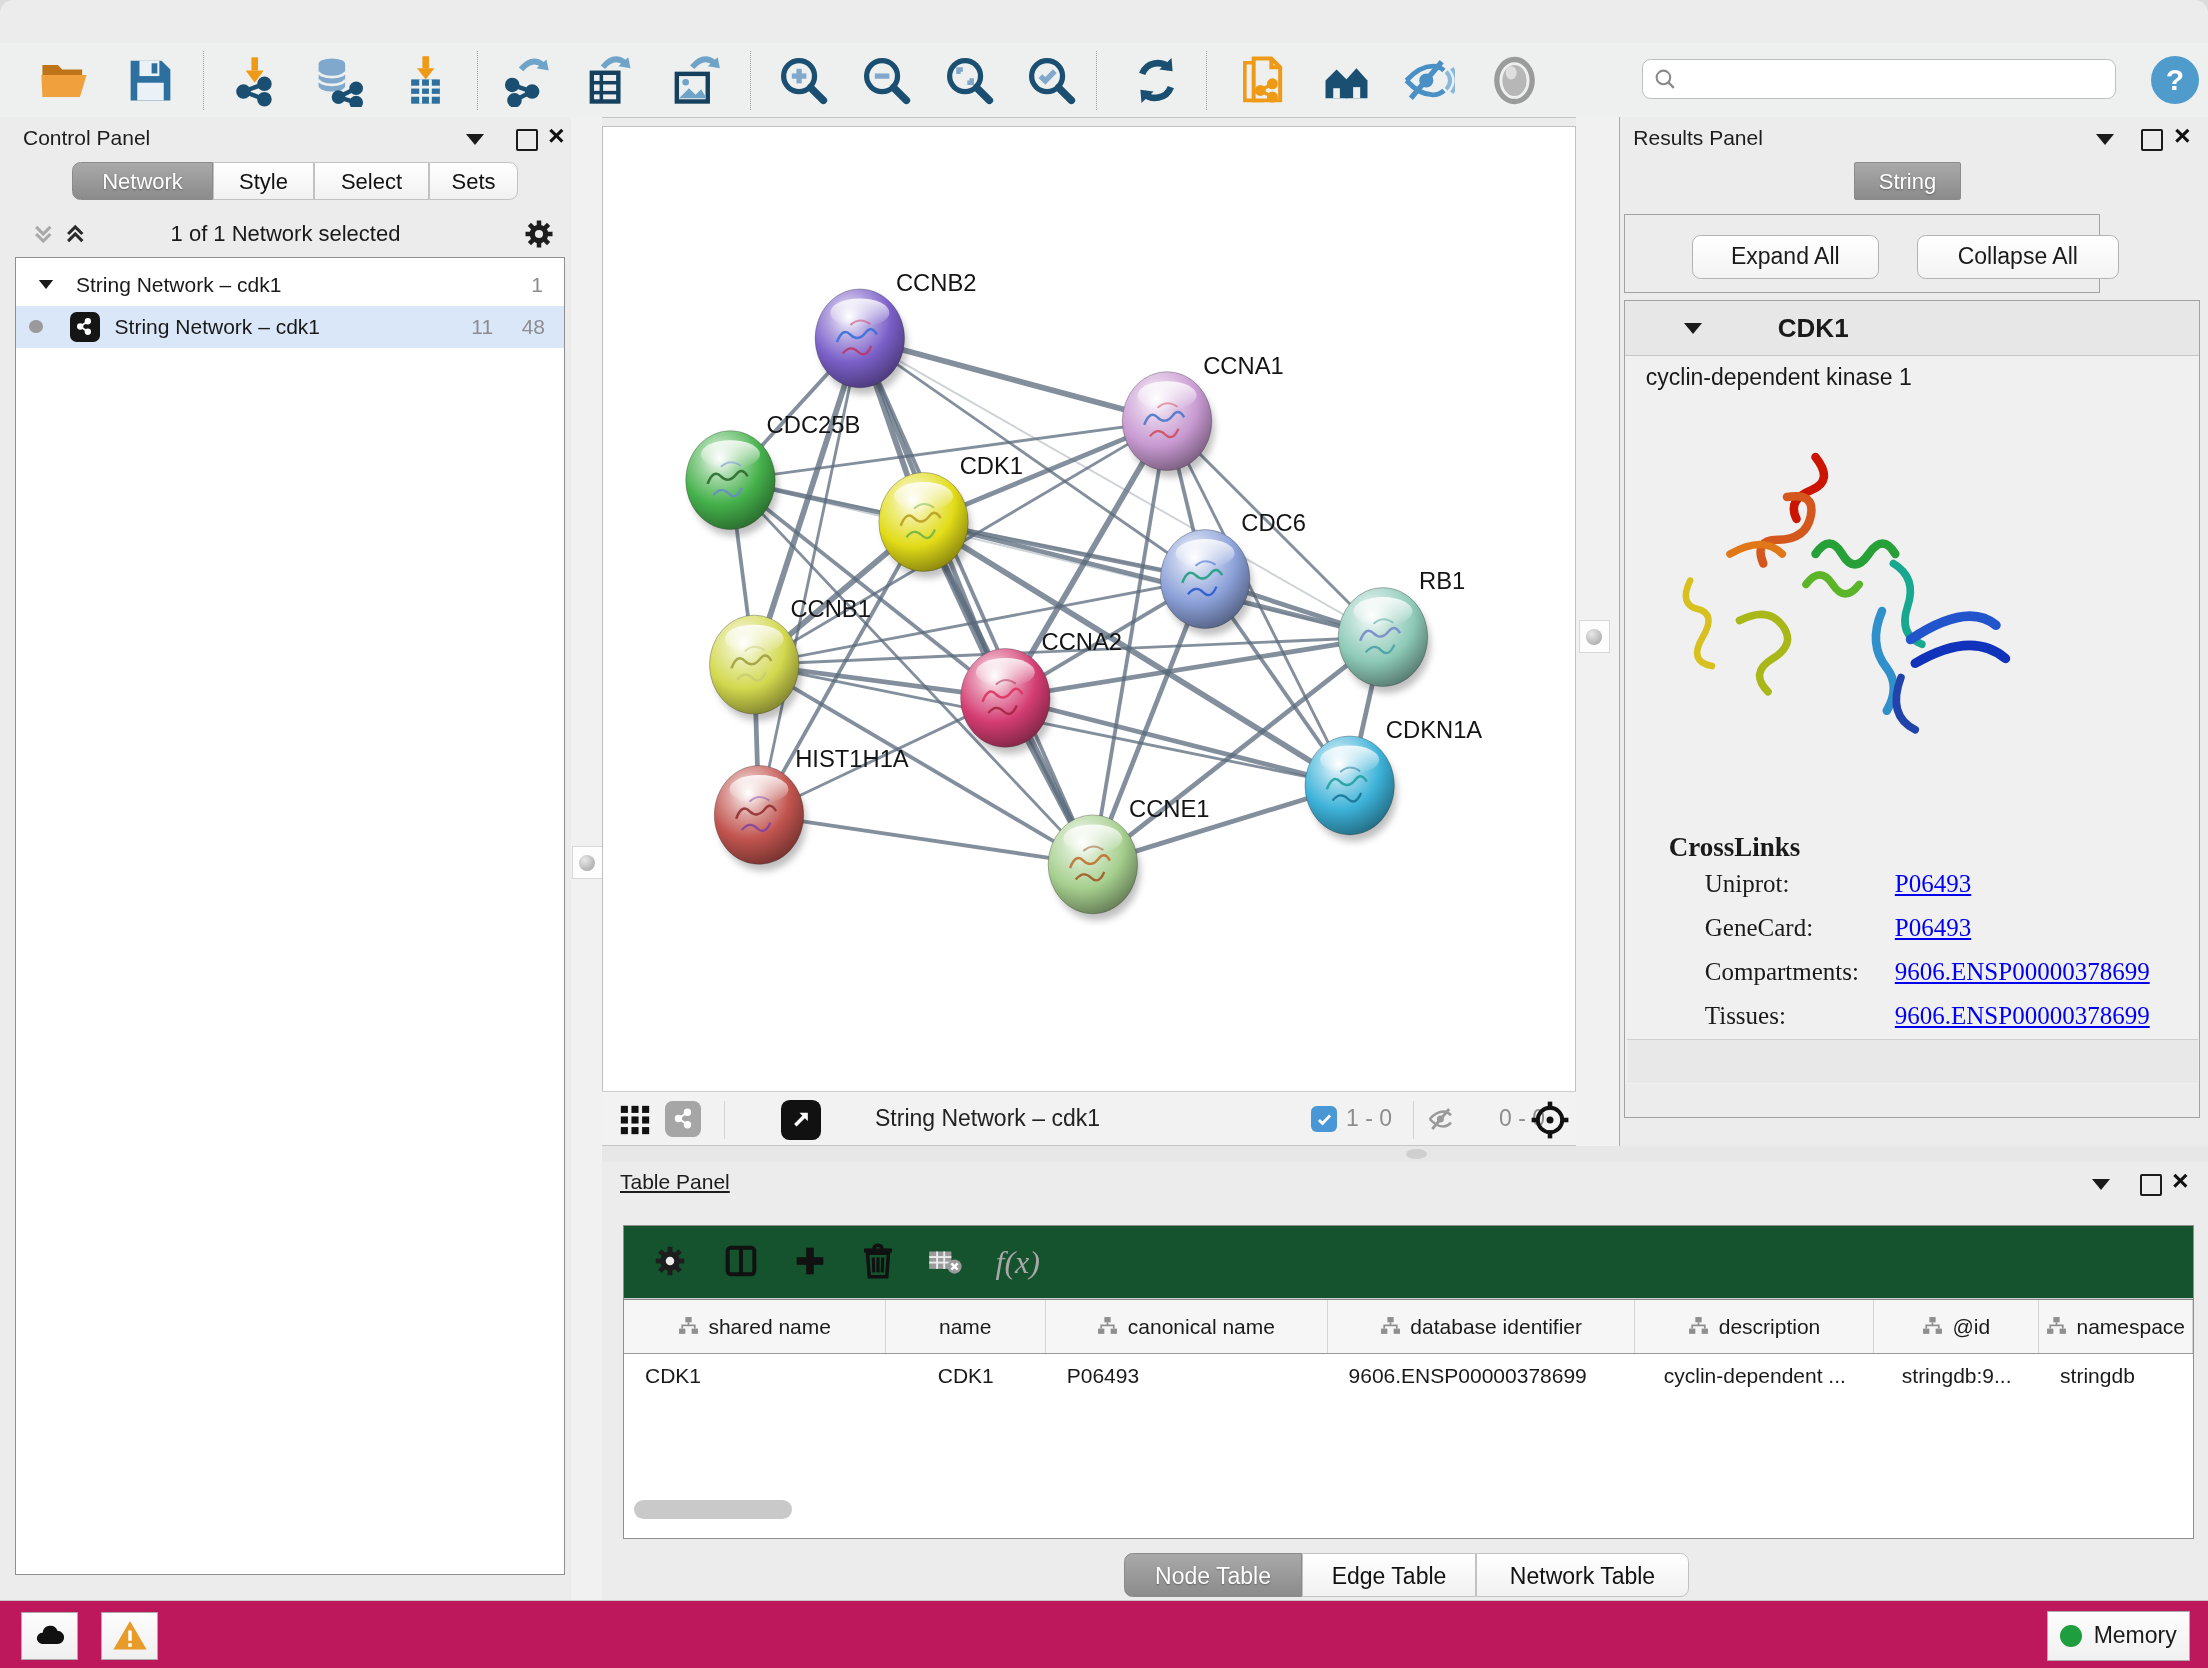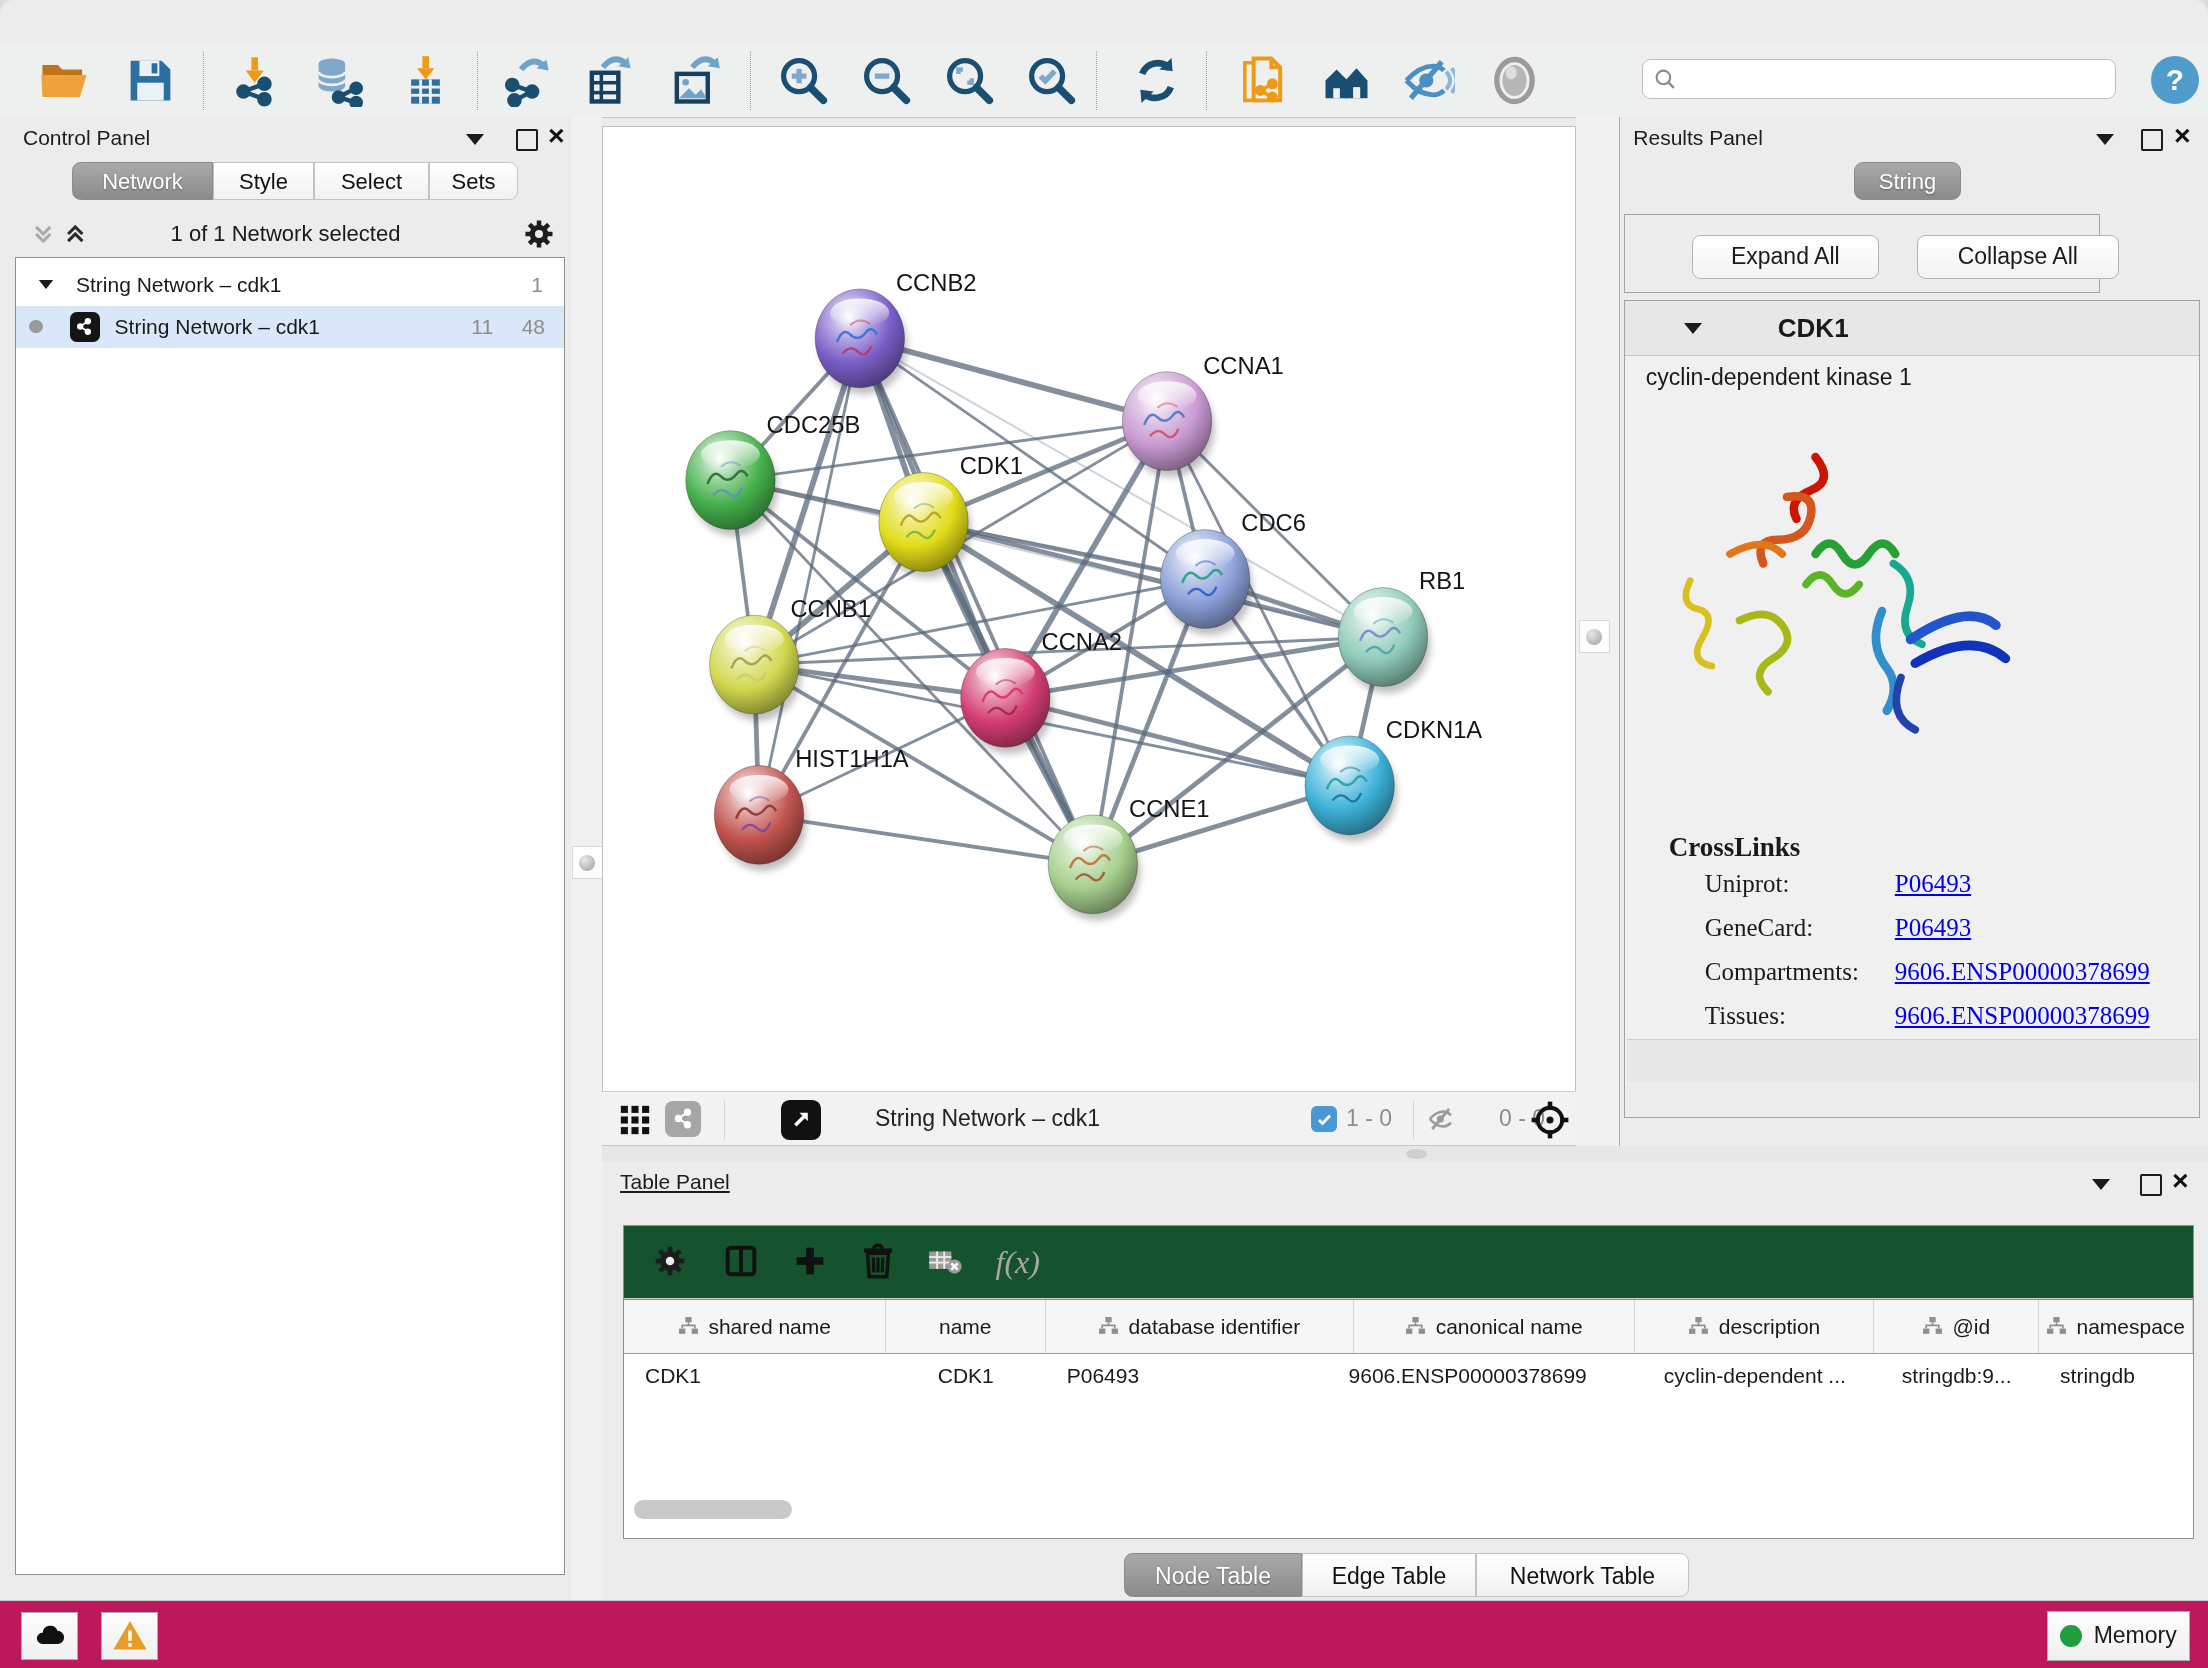--- a/index.html
+++ b/index.html
@@ -25,21 +25,21 @@
   .panel-title{font-size:21px;color:#1c1c1c;}
   .tri-down{width:0;height:0;border-left:9.5px solid transparent;border-right:9.5px solid transparent;
     border-top:11.4px solid #1a1a1a;}
   .sq-icon{width:18px;height:18px;border:2.4px solid #1a1a1a;border-radius:1.9px;}
   .x-icon{font-size:28.5px;font-weight:bold;color:#111;line-height:25px;}
   .tab{height:38px;line-height:38px;text-align:center;font-size:22px;background:linear-gradient(#ffffff,#f1f1f1);
     border:1px solid #c2c2c2;color:#111;box-sizing:border-box;}
   .tab.first{border-radius:8.6px 0 0 8.6px;}
   .tab.last{border-radius:0 8.6px 8.6px 0;}
   .tab.sel{background:linear-gradient(#a9a9a9,#8b8b8b);color:#fff;text-shadow:0 1px 1.9px rgba(0,0,0,.35);border-color:#8b8b8b;}
-  .tab.lone{border-radius:9px;}
+  .tab.lone{border-radius:2px;}
   .btn{background:linear-gradient(#ffffff,#f3f3f3);border:1.9px solid #b3b3b3;border-radius:8.6px;
     font-size:23px;text-align:center;box-sizing:border-box;}
   .bordered{border:1.9px solid #a2a2a2;box-sizing:border-box;}
   
   .treebox{background:#fff;border:1.9px solid #8f8f8f;box-sizing:border-box;}
   .tree-row{height:42px;display:flex;align-items:center;font-size:21px;}
   .tree-row.sel{background:#d9e7f8;}
   .gray-num{color:#8d8d8d;}
   .share-badge{width:30px;height:30px;border-radius:6.7px;background:#151515;}
   
@@ -768,37 +768,37 @@
               <rect x="7" y="1" width="6" height="5" fill="#8f8f8f"></rect>
               <rect x="1" y="12" width="6" height="5" fill="#8f8f8f"></rect>
               <rect x="13" y="12" width="6" height="5" fill="#8f8f8f"></rect>
               <path d="M10 6 v3 M4 12 v-3 h12 v3" stroke="#8f8f8f" stroke-width="1.6" fill="none"></path>
             </svg>
             <span>shared name</span>
           </div>
           <div class="th-cell" style="width: 160px;">
             <span>name</span>
           </div>
+          <div class="th-cell" style="width: 282px;">
+            <svg width="21" height="21" viewBox="0 0 20 20">
+              <rect x="7" y="1" width="6" height="5" fill="#8f8f8f"></rect>
+              <rect x="1" y="12" width="6" height="5" fill="#8f8f8f"></rect>
+              <rect x="13" y="12" width="6" height="5" fill="#8f8f8f"></rect>
+              <path d="M10 6 v3 M4 12 v-3 h12 v3" stroke="#8f8f8f" stroke-width="1.6" fill="none"></path>
+            </svg>
+            <span>canonical name</span>
+          </div>
           <div class="th-cell" style="width: 308px;">
             <svg width="21" height="21" viewBox="0 0 20 20">
               <rect x="7" y="1" width="6" height="5" fill="#8f8f8f"></rect>
               <rect x="1" y="12" width="6" height="5" fill="#8f8f8f"></rect>
               <rect x="13" y="12" width="6" height="5" fill="#8f8f8f"></rect>
               <path d="M10 6 v3 M4 12 v-3 h12 v3" stroke="#8f8f8f" stroke-width="1.6" fill="none"></path>
             </svg>
             <span>database identifier</span>
-          </div>
-          <div class="th-cell" style="width: 282px;">
-            <svg width="21" height="21" viewBox="0 0 20 20">
-              <rect x="7" y="1" width="6" height="5" fill="#8f8f8f"></rect>
-              <rect x="1" y="12" width="6" height="5" fill="#8f8f8f"></rect>
-              <rect x="13" y="12" width="6" height="5" fill="#8f8f8f"></rect>
-              <path d="M10 6 v3 M4 12 v-3 h12 v3" stroke="#8f8f8f" stroke-width="1.6" fill="none"></path>
-            </svg>
-            <span>canonical name</span>
           </div>
           <div class="th-cell" style="width: 239px;">
             <svg width="21" height="21" viewBox="0 0 20 20">
               <rect x="7" y="1" width="6" height="5" fill="#8f8f8f"></rect>
               <rect x="1" y="12" width="6" height="5" fill="#8f8f8f"></rect>
               <rect x="13" y="12" width="6" height="5" fill="#8f8f8f"></rect>
               <path d="M10 6 v3 M4 12 v-3 h12 v3" stroke="#8f8f8f" stroke-width="1.6" fill="none"></path>
             </svg>
             <span>description</span>
           </div>

